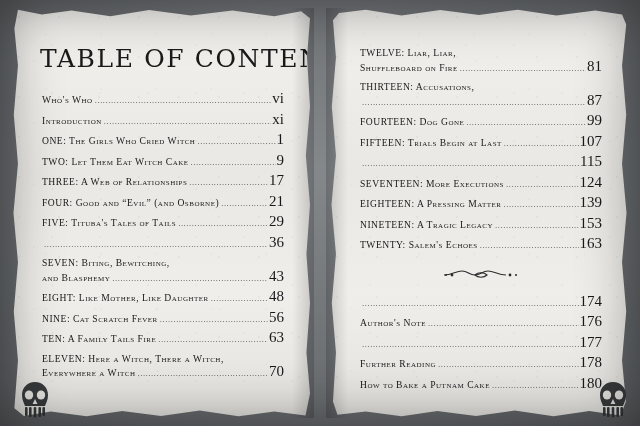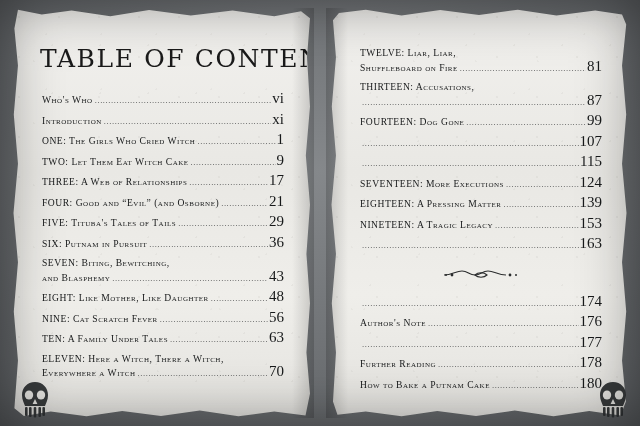--- a/index.html
+++ b/index.html
@@ -235,21 +235,20 @@
           </div>
           <div class="entry">
             <div class="line">
               <span class="label smallcaps">FIVE: Tituba's Tales of Tails</span>
               <span class="dots">..........................................................................................</span>
               <span class="page">29</span>
             </div>
           </div>
           <div class="entry">
             <div class="line">
-              <span class="label smallcaps">SIX: Putnam in Pursuit</span>
               <span class="dots">..........................................................................................</span>
               <span class="page">36</span>
             </div>
           </div>
           <div class="entry">
             <div class="line">
               <span class="label smallcaps">SEVEN: Biting, Bewitching,</span>
             </div>
             <div class="cont">
               <span class="label smallcaps">and Blasphemy</span>
@@ -266,21 +265,21 @@
           </div>
           <div class="entry">
             <div class="line">
               <span class="label smallcaps">NINE: Cat Scratch Fever</span>
               <span class="dots">..........................................................................................</span>
               <span class="page">56</span>
             </div>
           </div>
           <div class="entry">
             <div class="line">
-              <span class="label smallcaps">TEN: A Family Under Tales</span>
+              <span class="label smallcaps">TEN: A Family Tails Fire</span>
               <span class="dots">..........................................................................................</span>
               <span class="page">63</span>
             </div>
           </div>
           <div class="entry">
             <div class="line">
               <span class="label smallcaps">ELEVEN: Here a Witch, There a Witch,</span>
             </div>
             <div class="cont">
               <span class="label smallcaps">Everywhere a Witch</span>
@@ -317,20 +316,21 @@
           </div>
           <div class="entry">
             <div class="line">
               <span class="label smallcaps">FOURTEEN: Dog Gone</span>
               <span class="dots">..........................................................................................</span>
               <span class="page">99</span>
             </div>
           </div>
           <div class="entry">
             <div class="line">
+              <span class="label smallcaps">FIFTEEN: Trials Begin at Last</span>
               <span class="dots">..........................................................................................</span>
               <span class="page">107</span>
             </div>
           </div>
           <div class="entry">
             <div class="line">
               <span class="dots">..........................................................................................</span>
               <span class="page">115</span>
             </div>
           </div>
@@ -350,20 +350,21 @@
           </div>
           <div class="entry">
             <div class="line">
               <span class="label smallcaps">NINETEEN: A Tragic Legacy</span>
               <span class="dots">..........................................................................................</span>
               <span class="page">153</span>
             </div>
           </div>
           <div class="entry">
             <div class="line">
+              <span class="label smallcaps">TWENTY: Salem's Echoes</span>
               <span class="dots">..........................................................................................</span>
               <span class="page">163</span>
             </div>
           </div>
           <div class="ornament"><svg width="78" height="12" viewBox="0 0 78 12">
               <path d="M2 6 C10 6 14 2 20 2 C26 2 27 6 33 6 C39 6 40 2 46 2 C52 2 56 6 64 6" fill="none" stroke="#2a2c2d" stroke-width="1.1"></path>
               <path d="M33 6 C36 3 42 3 45 6 C42 9 36 9 33 6 Z" fill="none" stroke="#2a2c2d" stroke-width="1.1"></path>
               <circle cx="68" cy="6" r="1.4" fill="#2a2c2d"></circle>
               <circle cx="74" cy="6" r="1" fill="#2a2c2d"></circle>
               <circle cx="10" cy="6" r="1.4" fill="#2a2c2d"></circle>

